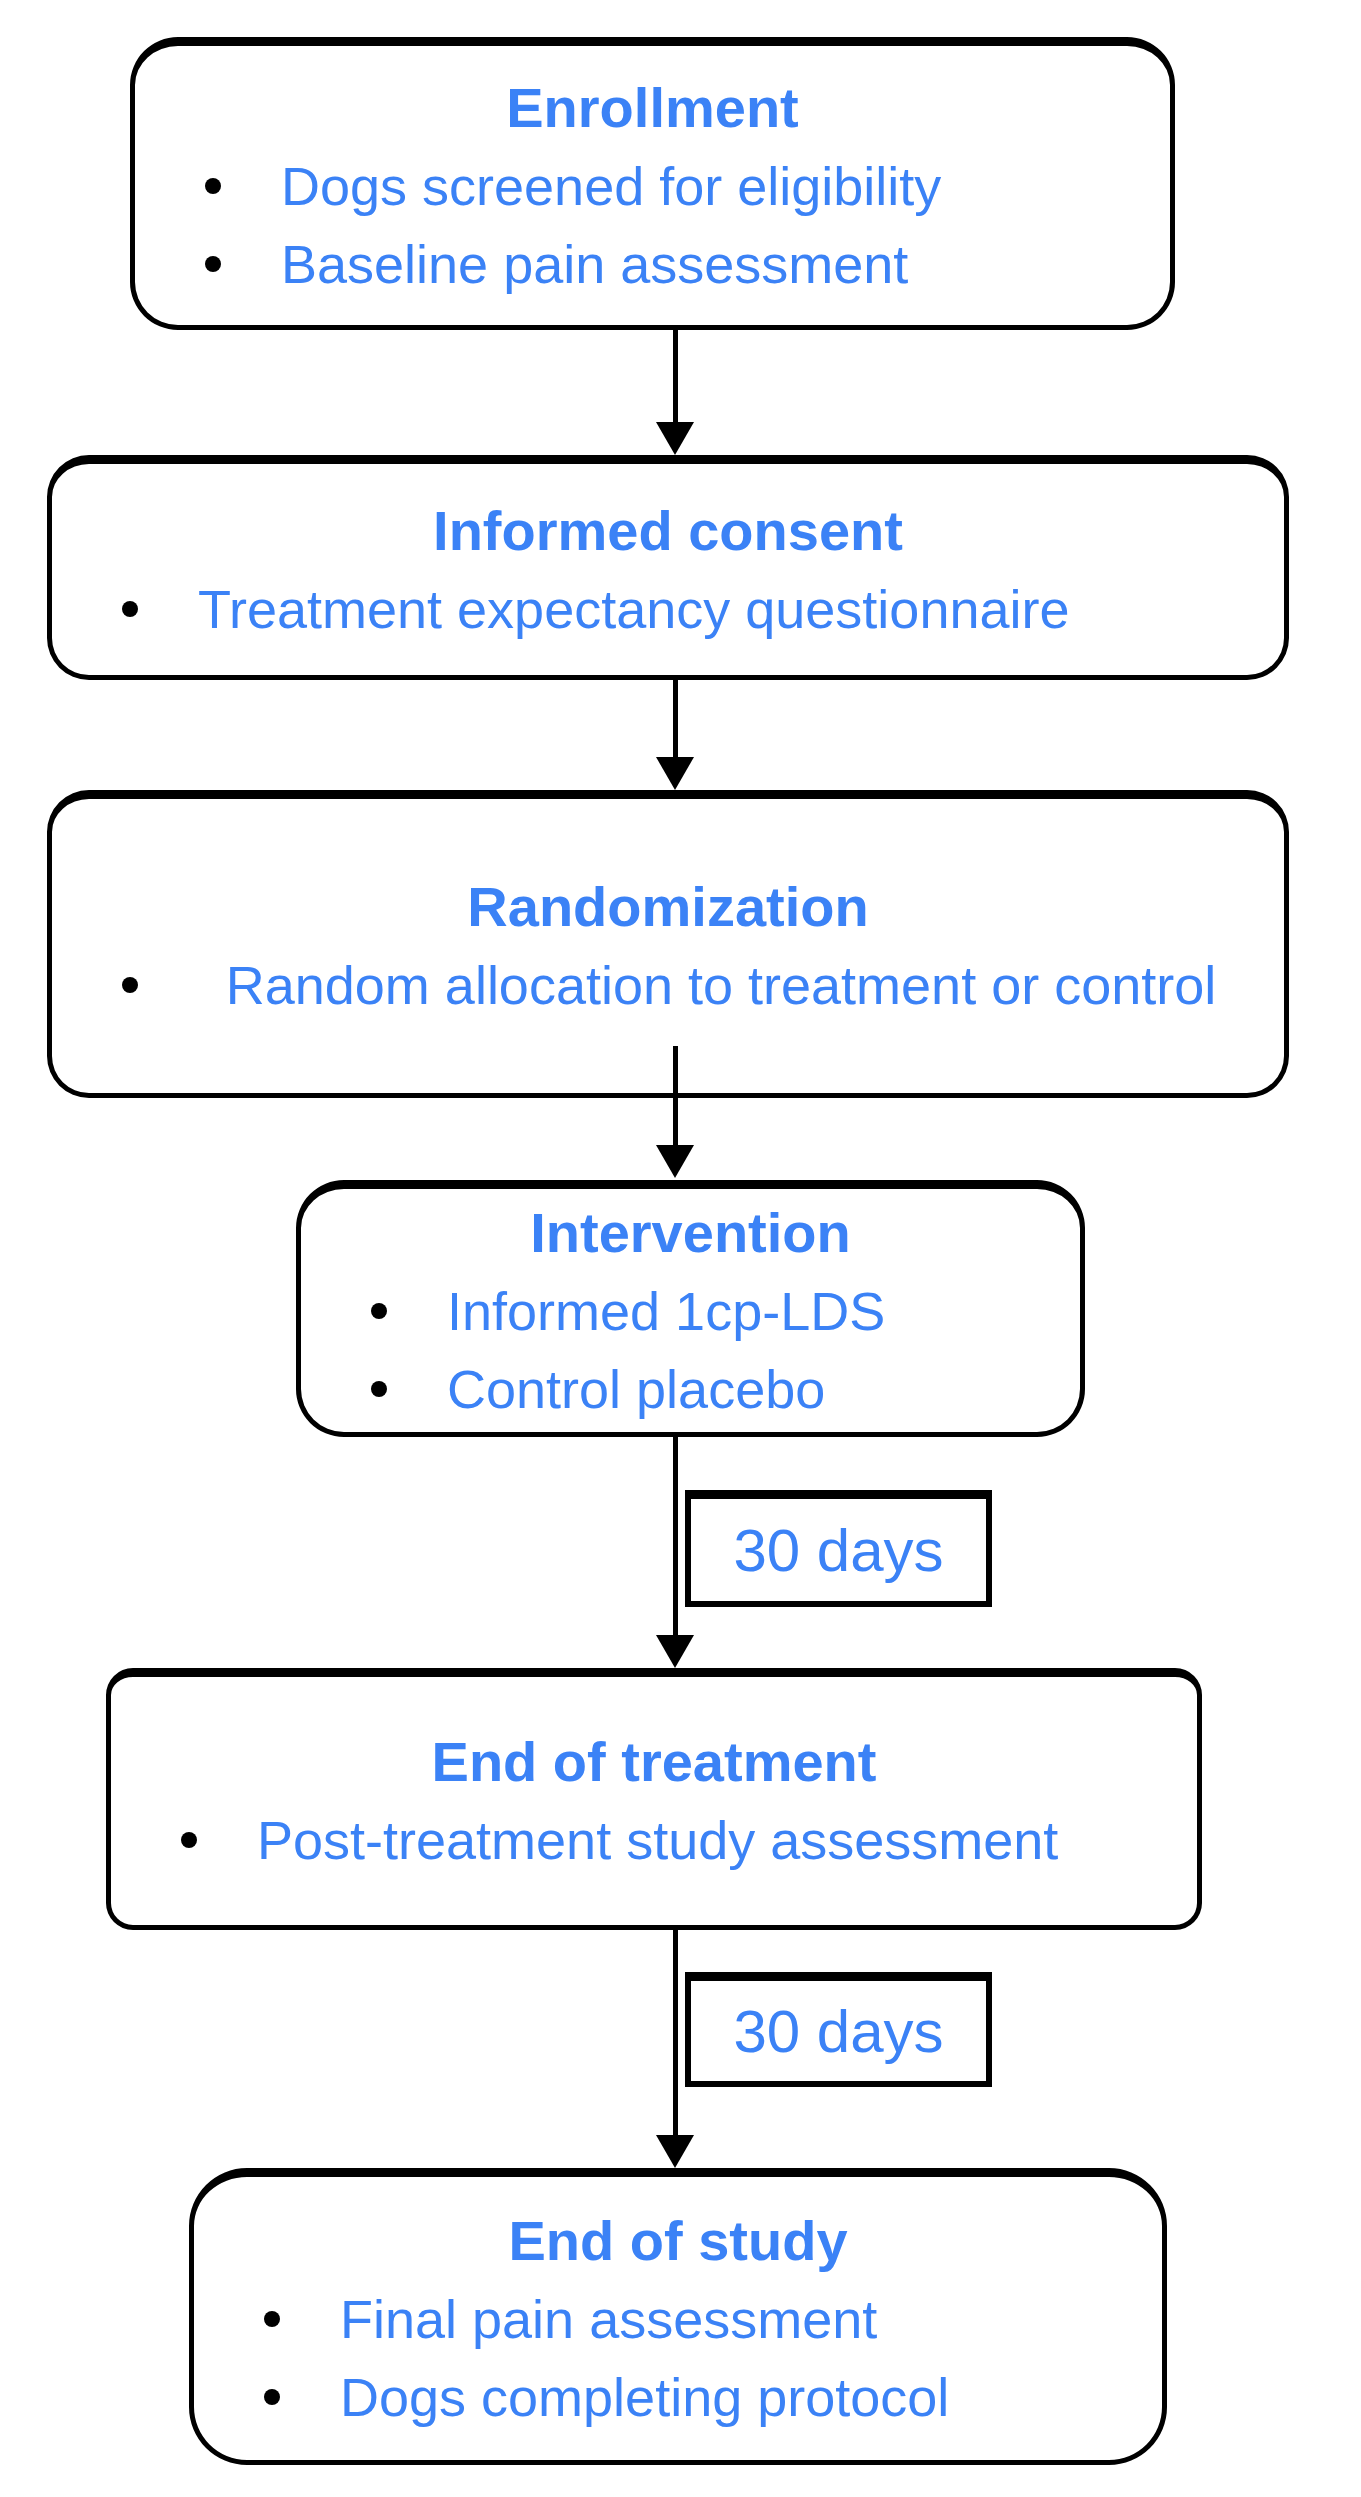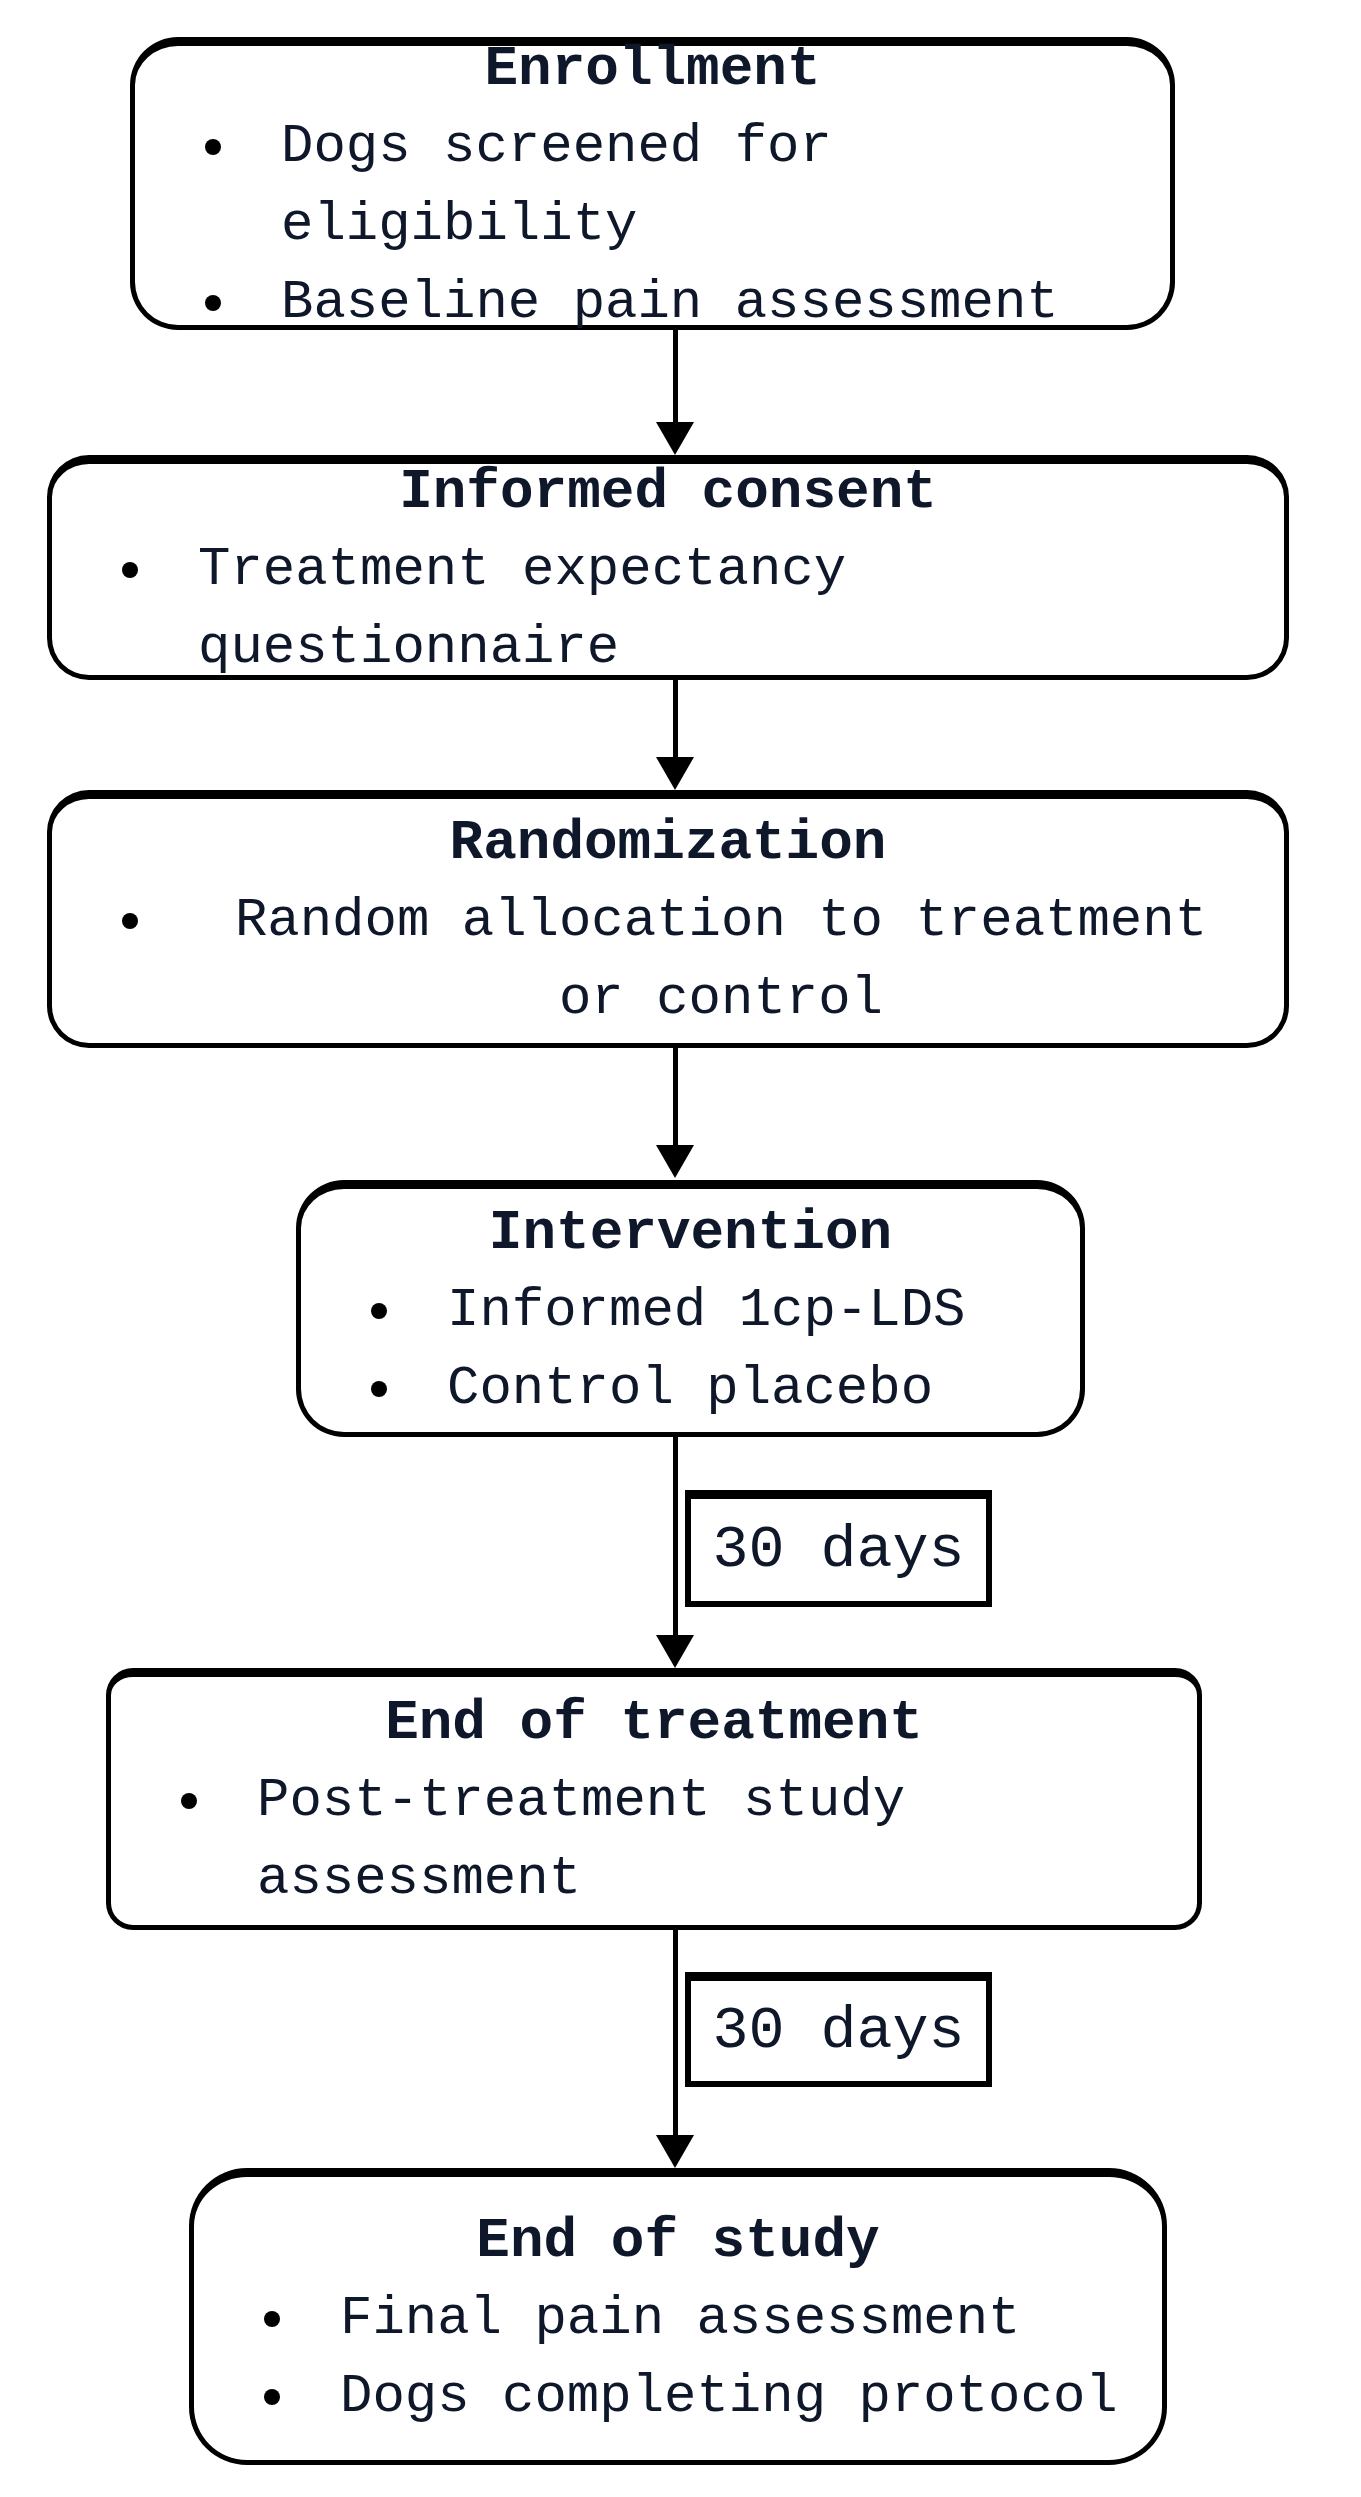--- a/index.html
+++ b/index.html
@@ -1,22 +1,22 @@
 <!DOCTYPE html>
 <html><head>
 <meta charset="utf-8">
 <style>
   html, body { margin: 0; padding: 0; background: #ffffff; }
   .canvas {
     position: relative;
     width: 1361px;
     height: 2497px;
     background: #ffffff;
-    color: #0f172a;
-    font-family: Liberation Mono, monospace;
+    color: #3b82f6;
+    font-family: Liberation Sans, sans-serif;
     overflow: hidden;
   }
   .flow-box {
     position: absolute;
     box-sizing: border-box;
     background: #ffffff;
     border: 5px solid #000000;
     border-top-width: 9px;
     display: flex;
     flex-direction: column;
@@ -96,21 +96,21 @@
     <div class="box-title">Informed consent</div>
     <div class="bullet-row">
       <span class="bullet-dot"></span>
       <span class="bullet-text">Treatment expectancy questionnaire</span>
     </div>
   </div>
 
   <div class="arrow-line" style="left:673px; top:678px; height:81px;"></div>
   <div class="arrow-head" style="left:656px; top:757px;"></div>
 
-  <div class="flow-box" style="left:47px; top:790px; width:1242px; height:258px; border-radius:42px;">
+  <div class="flow-box" style="left:47px; top:790px; width:1242px; height:308px; border-radius:42px;">
     <div class="box-title">Randomization</div>
     <div class="bullet-row centered">
       <span class="bullet-dot"></span>
       <span class="bullet-col">
         <span class="bullet-text">Random allocation to treatment or control</span>
       </span>
     </div>
   </div>
 
   <div class="arrow-line" style="left:673px; top:1046px; height:101px;"></div>

